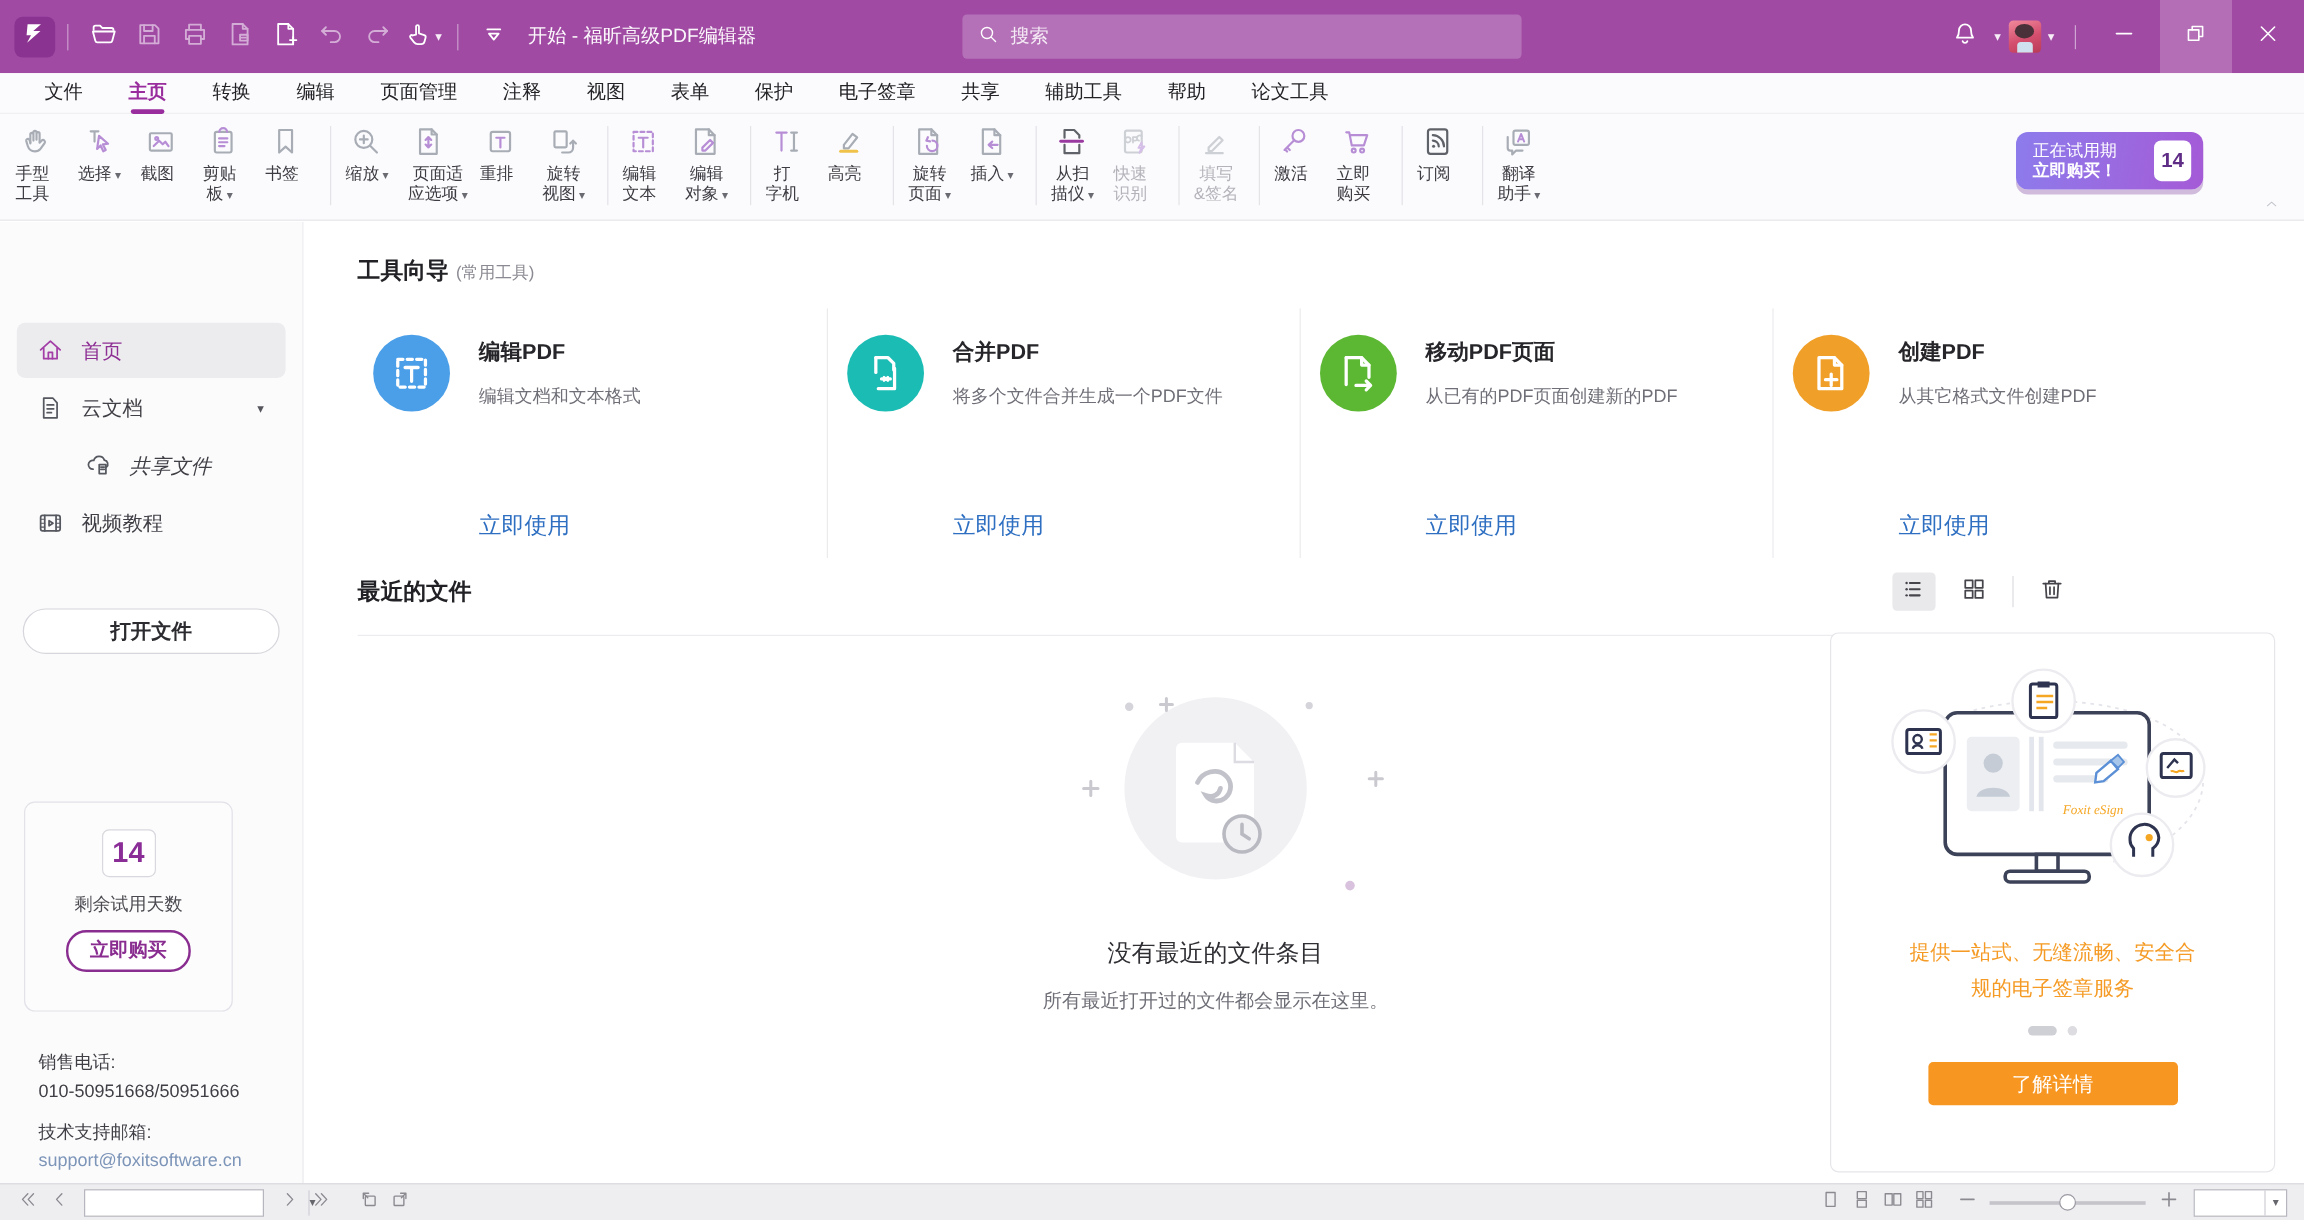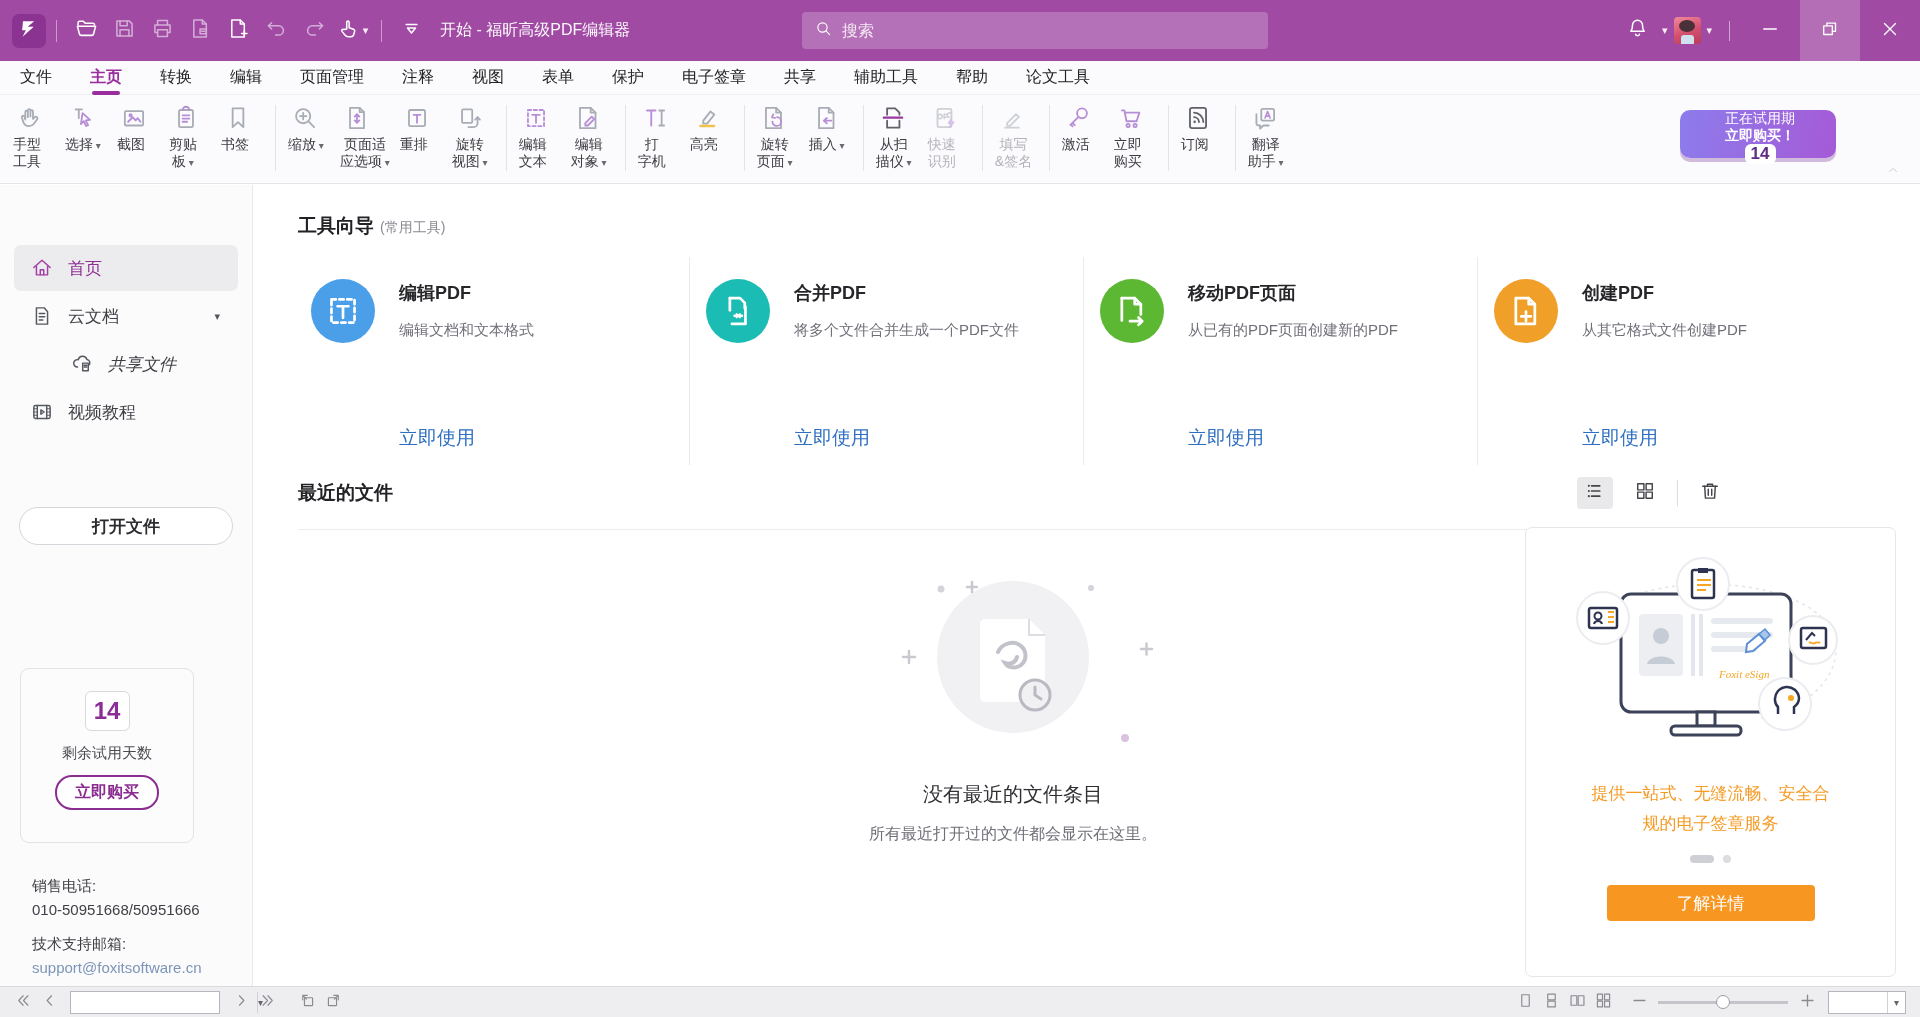--- a/index.html
+++ b/index.html
@@ -24,48 +24,48 @@
   .avatar { width:27px; height:27px; border-radius:4px; background:linear-gradient(160deg,#f08a9c 0%,#d44f6e 55%,#b93b57 100%); position:relative; overflow:hidden; }
   .avatar::after { content:""; position:absolute; left:5px; top:3px; width:16px; height:12px; border-radius:50%; background:#4a3038; }
   .avatar::before { content:""; position:absolute; left:7px; bottom:0; width:13px; height:9px; background:#cfe0ee; border-radius:3px 3px 0 0; z-index:1; }
   .caret-s { font-size:11px; color:rgba(255,255,255,.9); margin:0 7px 0 5px; }
   .win-sep { width:1px; height:20px; background:rgba(255,255,255,.5); margin:0 10px; }
   .win-btn { width:60px; height:61px; display:flex; align-items:center; justify-content:center; }
   .win-btn svg { width:22px; height:22px; }
   .win-btn.restore { background:rgba(255,255,255,.20); }
 
   
-  .menubar { position:absolute; left:0; top:61px; width:1920px; height:34px; background:#fbfbfd; display:flex; align-items:center; padding-left:1px; border-bottom:1px solid #f0f0f3; }
+  .menubar { position:absolute; left:0; top:61px; width:1920px; height:34px; background:#fbfbfd; display:flex; align-items:center; padding-left:18px; border-bottom:1px solid #f0f0f3; }
   .menu-item { font-size:16px; color:#232327; padding:5px 0; margin:0 19px; position:relative; cursor:default; white-space:nowrap; }
   .menu-item.active { color:#9a2d9e; font-weight:bold; }
   .menu-item.active::after { content:""; position:absolute; left:2px; right:2px; bottom:-2px; height:4px; border-radius:2px; background:#9a2d9e; }
 
   
   .toolbar { position:absolute; left:0; top:95px; width:1920px; height:89px; background:#fbfbfd; border-bottom:1px solid #e6e6ea; display:flex; align-items:flex-start; padding:6px 0 0 8px; }
   .tb-groups { display:flex; align-items:flex-start; }
   .tb-group { display:flex; }
   .tb-sep { width:1px; height:66px; background:#e3e3e8; margin:4px 7px 0 7px; }
   .tb-item { min-width:52px; padding:0 5px; display:flex; flex-direction:column; align-items:flex-start; cursor:default; }
   .tb-item .tb-icon { width:34px; height:34px; display:flex; align-items:center; justify-content:center; }
   .tb-item .tb-icon svg { width:30px; height:30px; }
   .tb-label { font-size:14px; color:#3c3c42; text-align:center; line-height:17px; margin-top:1px; white-space:nowrap; }
   .tb-label .ct { font-size:10px; color:#6a6a72; }
   .tb-item.muted .tb-label { color:#b3b3ba; }
   .tb-item.muted .tb-icon { opacity:.55; }
-  .trial-badge { position:absolute; right:84px; top:15px; width:156px; height:48px; border-radius:10px; background:linear-gradient(100deg,#8d7cec 0%,#a55ad6 100%); box-shadow:0 4px 0 rgba(128,70,160,.35); display:flex; align-items:center; padding:0 10px 0 14px;flex-direction:column; }
+  .trial-badge { position:absolute; right:84px; top:15px; width:156px; height:48px; border-radius:10px; background:linear-gradient(100deg,#8d7cec 0%,#a55ad6 100%); box-shadow:0 4px 0 rgba(128,70,160,.35); display:flex; align-items:center; padding:0 10px 0 14px; }
   .trial-badge .tlines { color:#fff; line-height:17px; flex:1; }
   .tlines .l1 { font-size:14px; }
   .tlines .l2 { font-size:14px; font-weight:bold; }
   .trial-badge .tday { width:31px; height:34px; background:#fff; border-radius:6px; display:flex; align-items:center; justify-content:center; font-size:17px; font-weight:bold; color:#5f2c86; }
   .ribbon-collapse { position:absolute; right:14px; bottom:4px; width:22px; height:16px; opacity:.7; }
   .ribbon-collapse svg { width:18px; height:14px; }
 
   
   .sidebar { position:absolute; left:0; top:185px; width:253px; height:801px; background:#fbfbfc; border-right:1px solid #e9e9ed; }
-  .side-items { padding-top:58px; }
+  .side-items { padding-top:58px;margin-top:24px; }
   .side-item { height:46px; margin:2px 14px; border-radius:7px; display:flex; align-items:center; padding-left:16px; font-size:17px; color:#3f3f45; cursor:default; }
   .side-item .si { width:24px; height:24px; margin-right:14px; display:flex; align-items:center; justify-content:center; }
   .side-item .si svg { width:24px; height:24px; }
   .side-item.active { background:#ececef; color:#8e2f94; }
   .side-item.indent { padding-left:56px;font-style:italic; }
   .side-item .caret { margin-left:auto; margin-right:18px; font-size:11px; color:#55555c; }
   .open-file-btn { position:absolute; left:19px; top:322px; width:214px; height:38px; border:1px solid #d6d6dc; border-radius:19px; background:#fff; font-size:17px; font-weight:bold; color:#2c2c30; display:flex; align-items:center; justify-content:center; }
   .trial-panel { position:absolute; left:20px; top:483px; width:174px; height:175px; border:1px solid #e2e2e8; border-radius:9px; background:#fcfcfd; display:flex; flex-direction:column; align-items:center; padding-top:22px; }
   .trial-panel .num { width:45px; height:40px; border:1px solid #d8d8de; border-radius:6px; background:#fff; display:flex; align-items:center; justify-content:center; font-size:24px; font-weight:bold; color:#8a2d96; }
   .trial-panel .lbl { margin-top:13px; font-size:15px; color:#4a4a50; }

